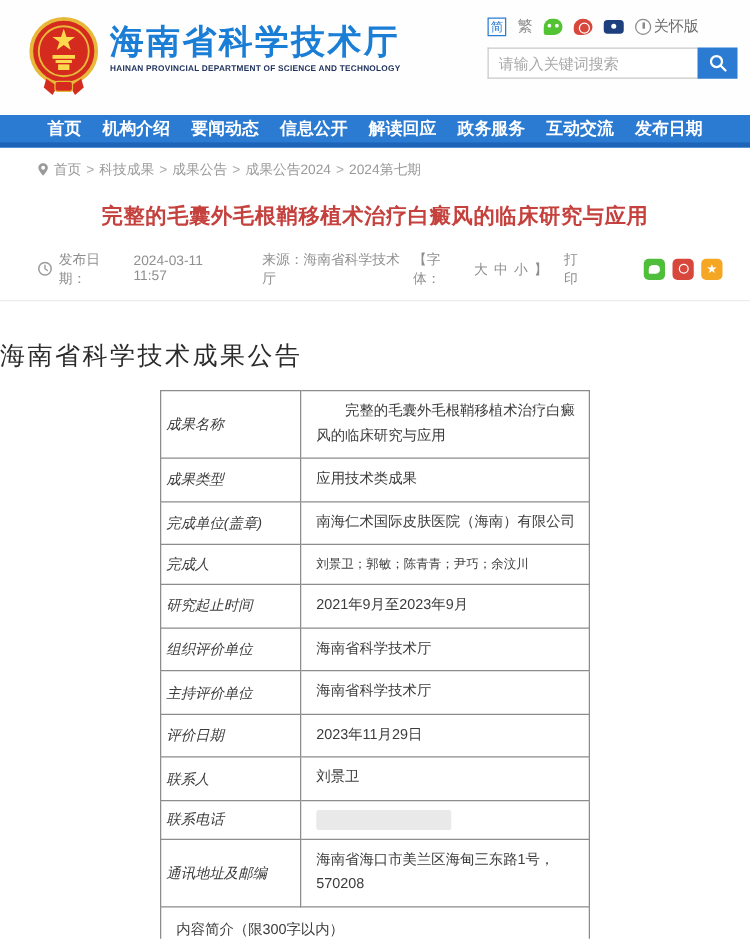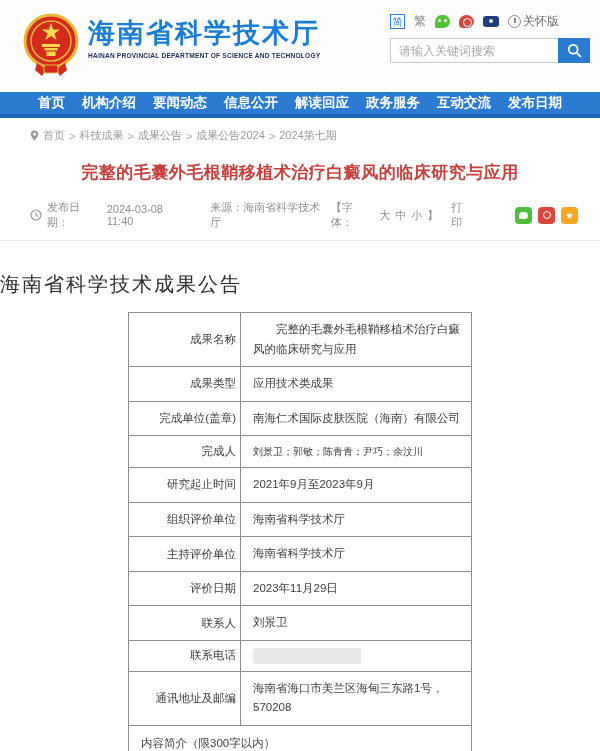--- a/index.html
+++ b/index.html
@@ -54,21 +54,21 @@
   .share-wechat { background:#4fbe3a; }
   .share-wechat i { width:9px; height:7px; background:#fff; border-radius:4px 4px 4px 1px; display:block; }
   .share-weibo { background:#d8473c; }
   .share-weibo i { width:8px; height:8px; border:1.5px solid #fff; border-radius:50%; display:block; }
   .share-star { background:#f5a623; }
   
   .doc { padding-top:30px; }
   .doc-title { font-size:20px; color:#2b2b2b; letter-spacing:2px; font-family:"Liberation Sans","DejaVu Sans",sans-serif; }
   .doc-table { width:344px; margin:14px auto 0 auto; border-collapse:collapse; }
   .doc-table td { border:1px solid #8c8c8c; font-size:11.5px; color:#3c3c3c; }
-  .cell-label { width:112px; text-align:right; padding:7px 4px; }
+  .cell-label { width:112px; text-align:left; padding:7px 4px;font-style:italic; }
   .cell-value { padding:7px 4px 7px 12px; line-height:1.7; }
   .cell-value.first { text-indent:2em; padding-right:10px; }
   .cell-value.small { font-size:10px;font-family:Liberation Serif, serif; }
   .redact-box { width:108px; height:16px; background:#e9e9e9; filter:blur(0.5px); border-radius:2px; }
   .content-cell { padding:10px 10px 12px 12px; }
   .content-label { font-size:11.5px; color:#3c3c3c; margin-bottom:24px; }
 </style>
 </head>
 <body>
 
@@ -143,21 +143,21 @@
 
 <h1 class="article-title">完整的毛囊外毛根鞘移植术治疗白癜风的临床研究与应用</h1>
 
 <div class="meta-row">
   <span class="meta-left">
     <svg width="12" height="12" viewBox="0 0 12 12">
       <circle cx="6" cy="6" r="5" fill="none" stroke="#9a9a9a" stroke-width="1.2"></circle>
       <path d="M6 3.2 L6 6 L8 7.4" fill="none" stroke="#9a9a9a" stroke-width="1.1" stroke-linecap="round"></path>
     </svg>
     <span>发布日期：</span>
-    <span>2024-03-08 11:40</span>
+    <span>2024-03-11 11:57</span>
   </span>
   <span class="meta-src">
     <span>来源：</span><span>海南省科学技术厅</span>
   </span>
   <span class="meta-font">
     <span>【字体：</span>
     <span class="font-opt">大</span>
     <span class="font-opt">中</span>
     <span class="font-opt">小</span>
     <span>】</span>

